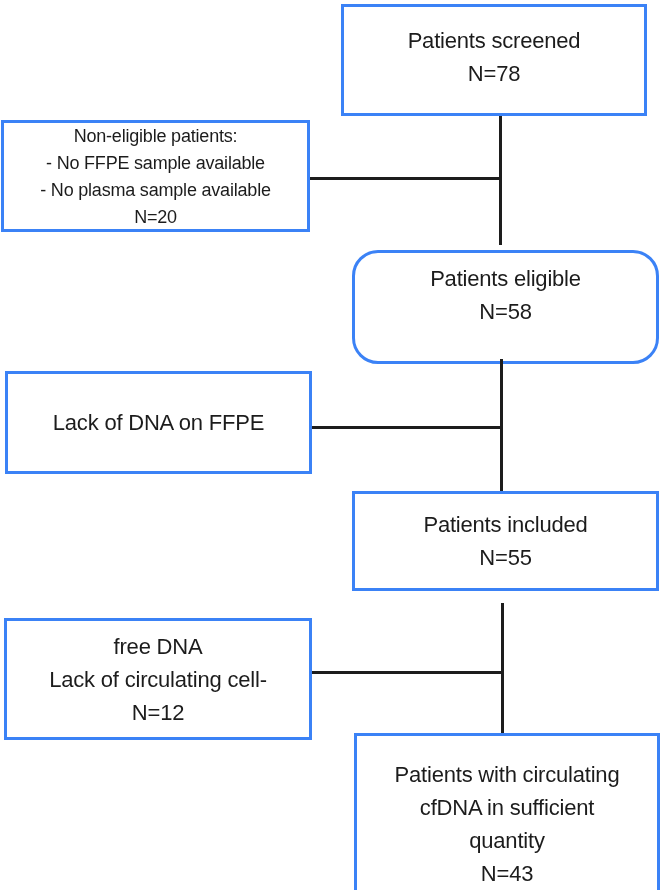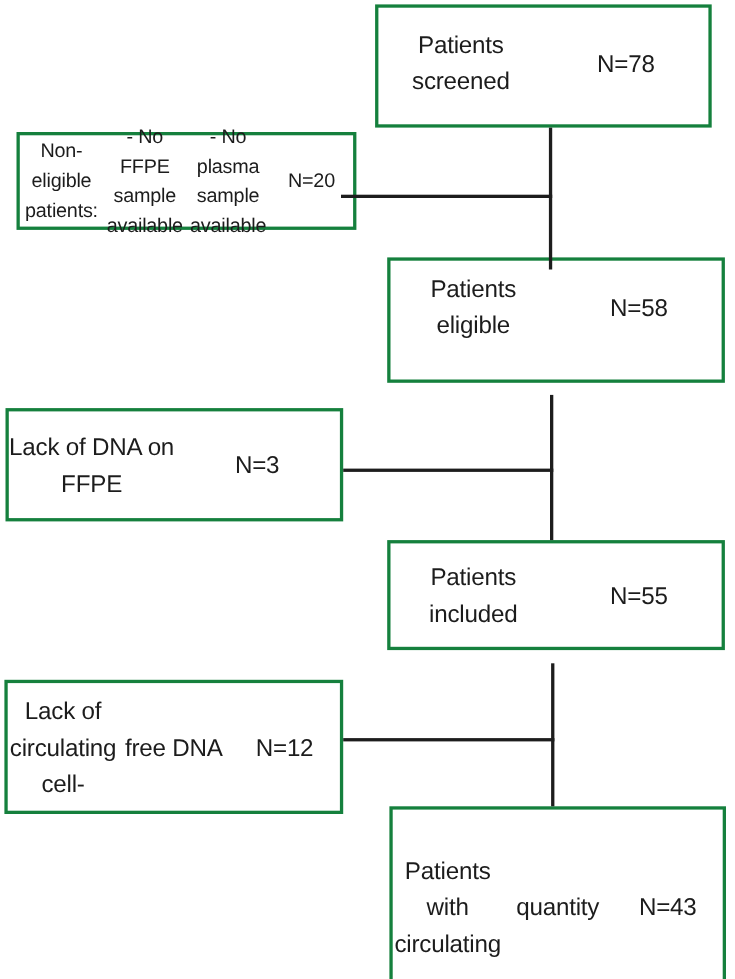--- a/index.html
+++ b/index.html
@@ -12,36 +12,36 @@
     width: 668px;
     height: 890px;
     background: #ffffff;
     font-family: "Liberation Sans", sans-serif;
     color: #1c1c1c;
     overflow: hidden;
   }
   .box {
     position: absolute;
     box-sizing: border-box;
-    border: 3px solid #15803d;
+    border: 3px solid #3b82f6;
     background: #ffffff;
     display: flex;
-    flex-direction: row;
+    flex-direction: column;
     justify-content: center;
     align-items: center;
     text-align: center;
     letter-spacing: -0.2px;
   }
   .box .line-text { width: 100%; }
   .font-main { font-size: 22px; line-height: 33px; }
   .font-small { font-size: 18px; line-height: 27px; }
 
   #b-screened   { left: 341px; top:   4px; width: 306px; height: 112px; padding-bottom: 6px; }
-  #b-noneligible{ left:   15px; top: 120px; width: 309px; height: 89px; }
-  #b-eligible   { left: 352px; top: 234px; width: 307px; height: 114px; padding-bottom: 24px; }
+  #b-noneligible{ left:   1px; top: 120px; width: 309px; height: 112px; justify-content: space-between; }
+  #b-eligible   { left: 352px; top: 250px; width: 307px; height: 114px; padding-bottom: 24px; border-radius: 26px; }
   #b-lackffpe   { left:   5px; top: 371px; width: 307px; height: 103px; }
   #b-included   { left: 352px; top: 491px; width: 307px; height: 100px; }
   #b-lackcfdna  { left:   4px; top: 618px; width: 308px; height: 122px; }
   #b-sufficient { left: 354px; top: 733px; width: 306px; height: 182px; }
 
   .connector {
     position: absolute;
     background: #1d1d1d;
   }
   #v1 { left: 499px; top: 116px; width: 3px;  height: 129px; }
@@ -68,36 +68,36 @@
     <div class="line-text">N=20</div>
   </div>
 
   <div class="box font-main" id="b-eligible">
     <div class="line-text">Patients eligible</div>
     <div class="line-text">N=58</div>
   </div>
 
   <div class="box font-main" id="b-lackffpe">
     <div class="line-text">Lack of DNA on FFPE</div>
-    <div class="line-text">N=3</div>
   </div>
 
   <div class="box font-main" id="b-included">
     <div class="line-text">Patients included</div>
     <div class="line-text">N=55</div>
   </div>
 
   <div class="box font-main" id="b-lackcfdna">
+    <div class="line-text">free DNA</div>
     <div class="line-text">Lack of circulating cell-</div>
-    <div class="line-text">free DNA</div>
     <div class="line-text">N=12</div>
   </div>
 
   <div class="box font-main" id="b-sufficient">
     <div class="line-text">Patients with circulating</div>
+    <div class="line-text">cfDNA in sufficient</div>
     <div class="line-text">quantity</div>
     <div class="line-text">N=43</div>
   </div>
 
   <div class="connector" id="v1"></div>
   <div class="connector" id="h1"></div>
   <div class="connector" id="v2"></div>
   <div class="connector" id="h2"></div>
   <div class="connector" id="v3"></div>
   <div class="connector" id="h3"></div>

